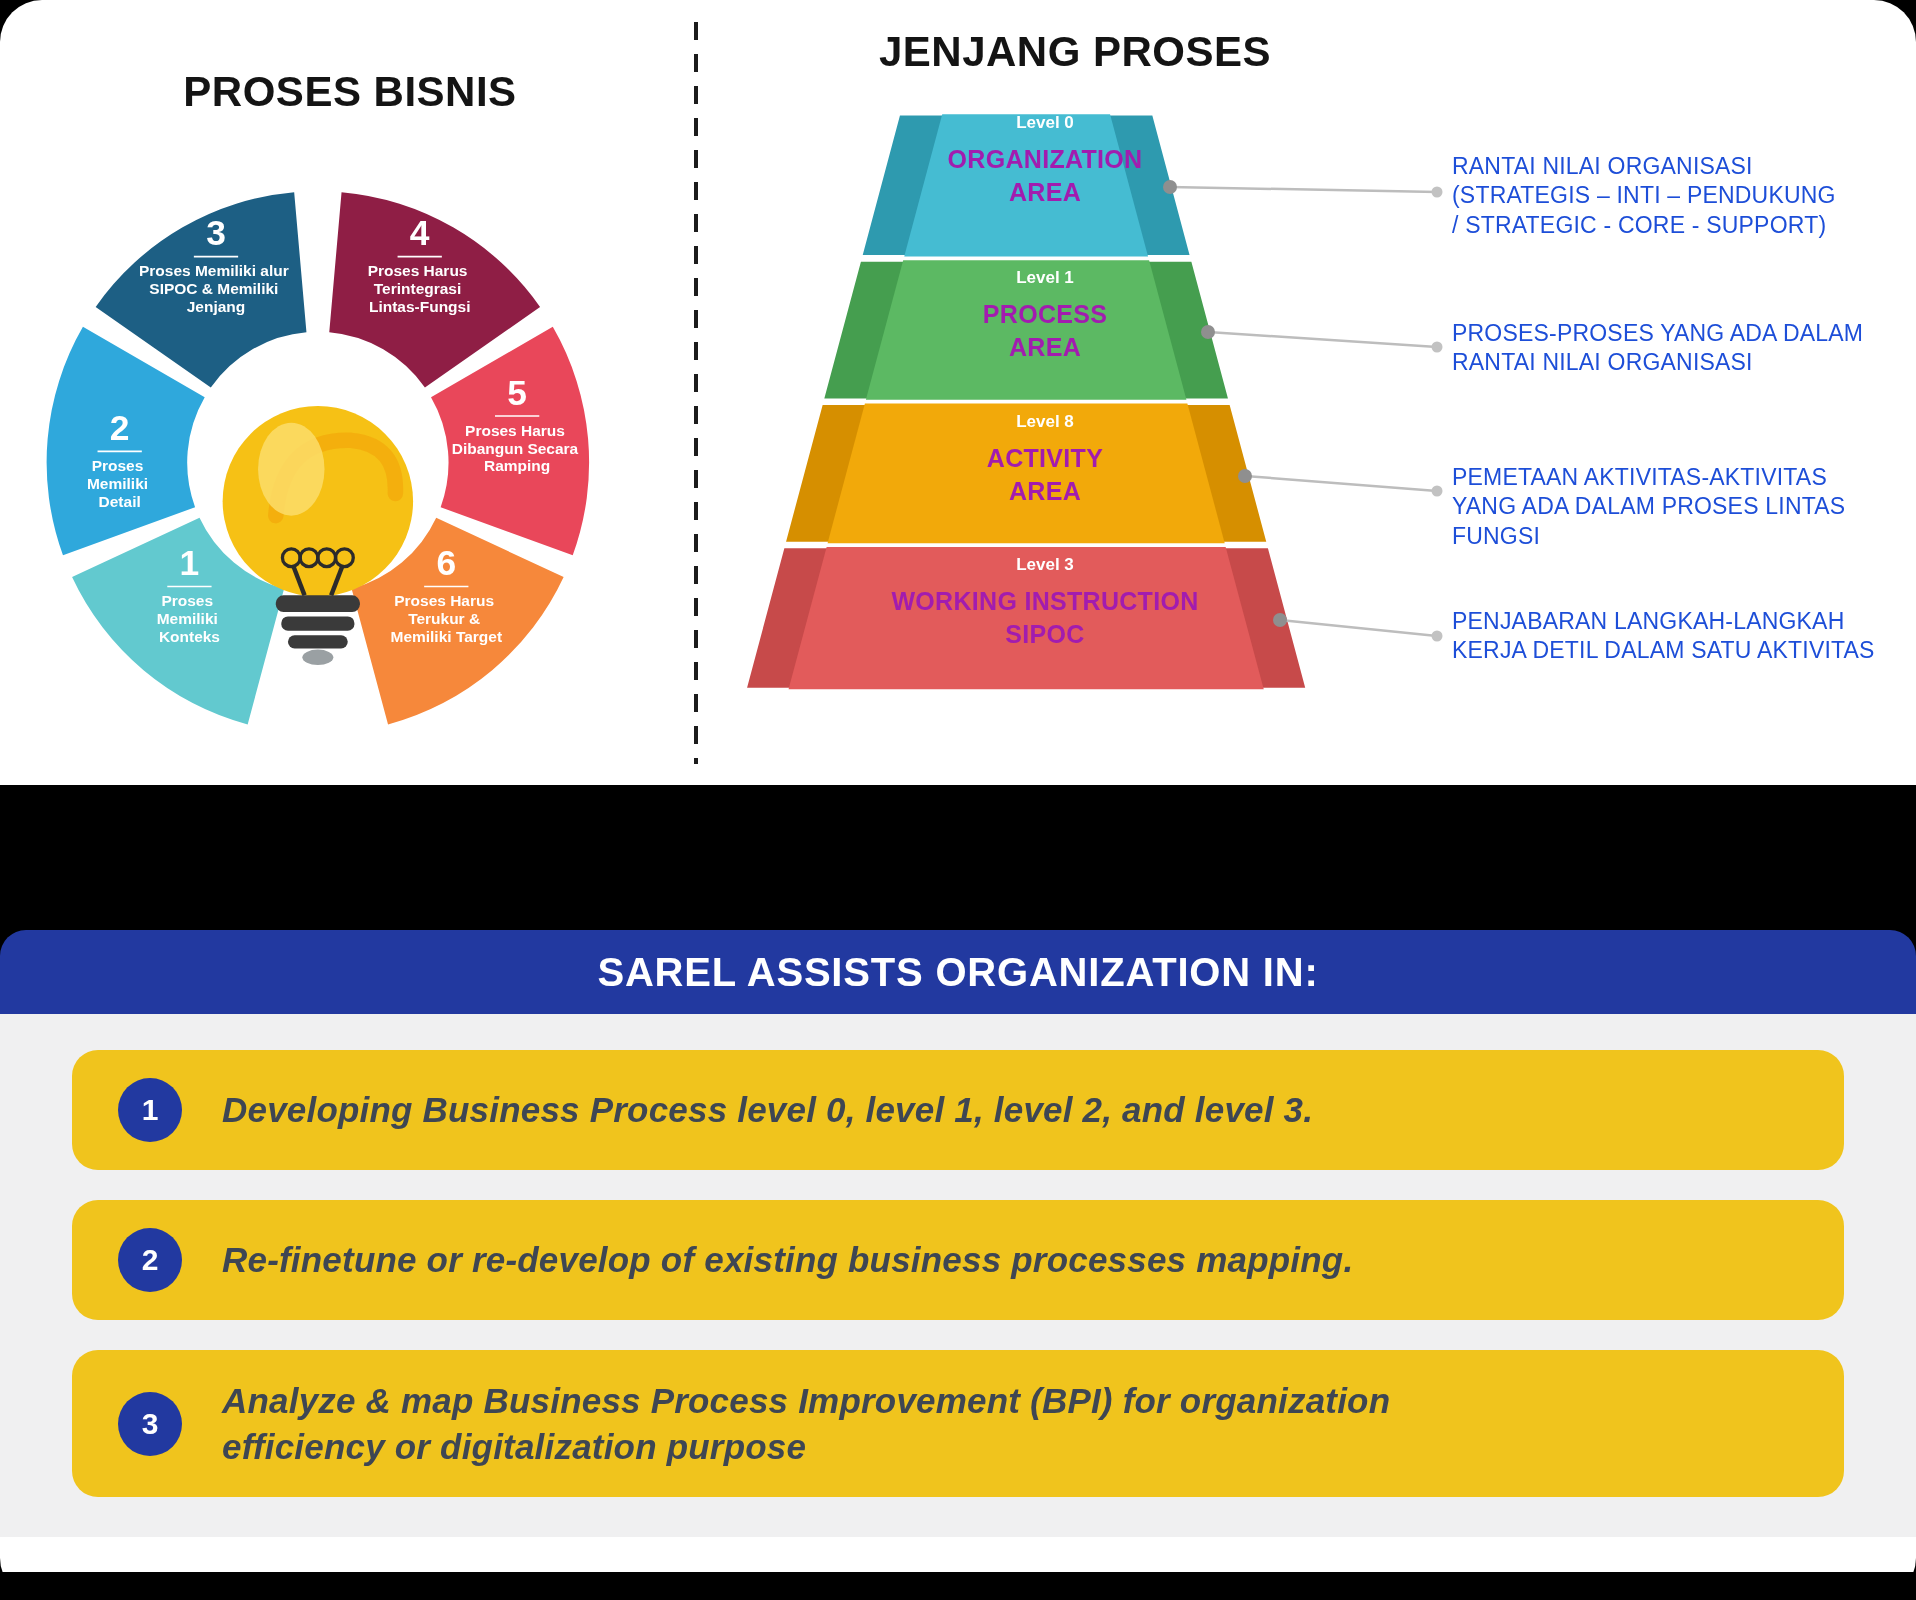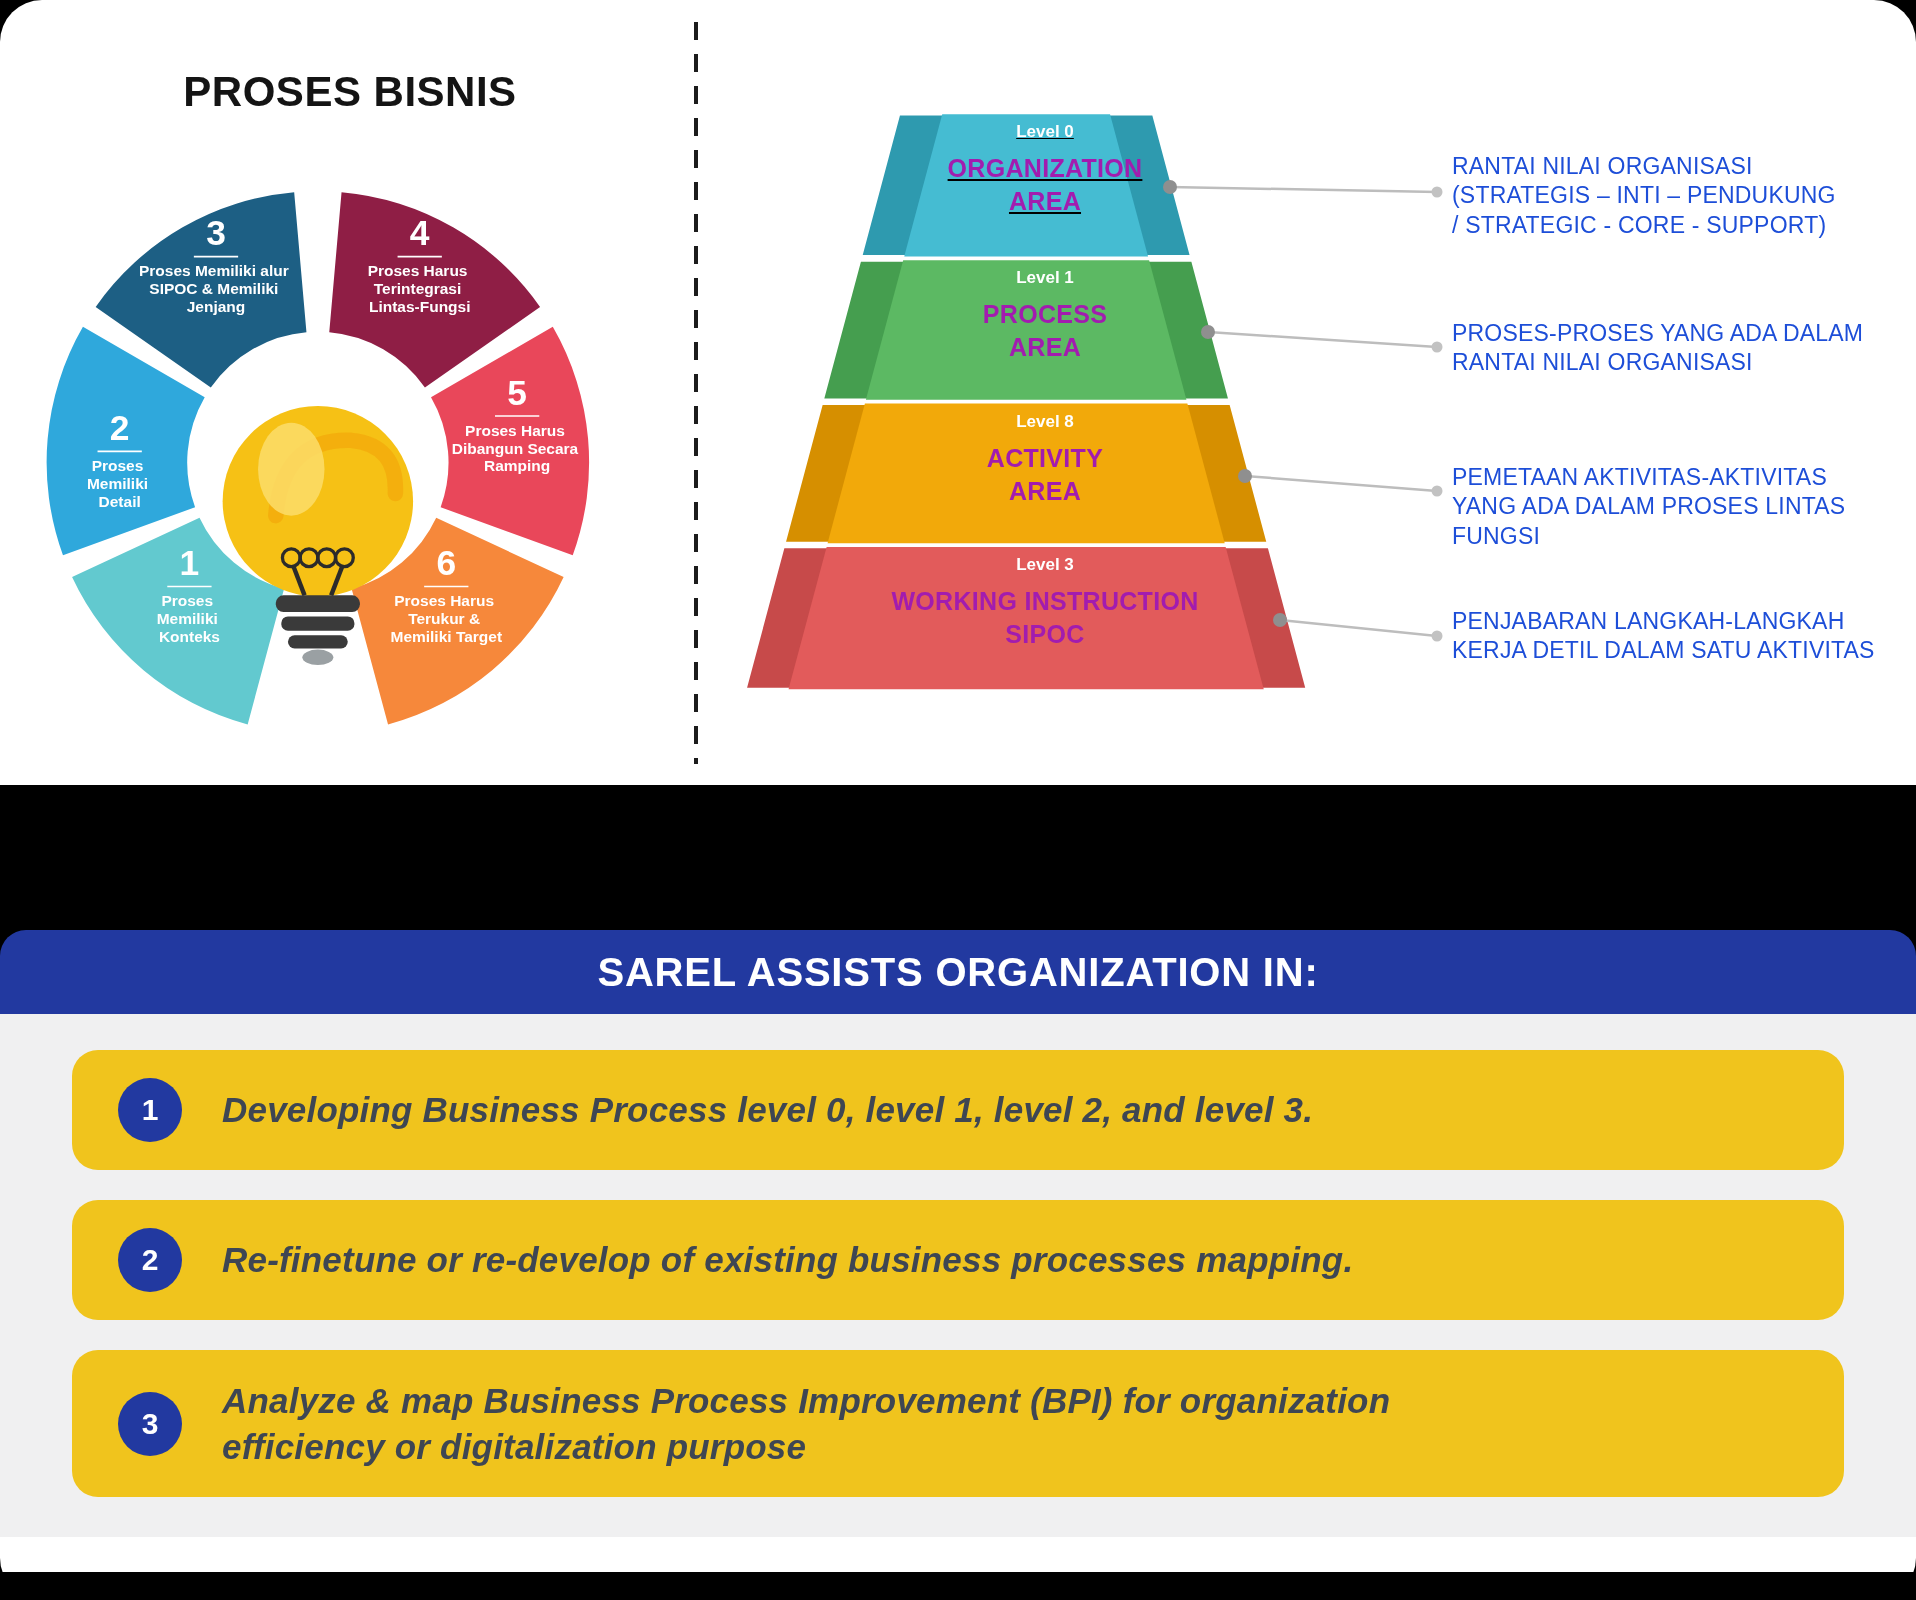--- a/index.html
+++ b/index.html
@@ -22,21 +22,21 @@
     background:repeating-linear-gradient(#1c1c1c 0 18px, transparent 18px 32px);
   }
   .donut-svg { position:absolute; left:30px; top:75px; width:620px; }
   .seg-num { font-size:32px; font-weight:bold; fill:#ffffff; text-anchor:middle; }
   .seg-label { font-size:14px; font-weight:bold; fill:#ffffff; text-anchor:middle; }
   .right-diagram { position:absolute; left:700px; top:0; width:1216px; height:785px; }
   .pyramid-svg { position:absolute; left:15px; top:100px; width:660px; }
   .band-label { position:absolute; left:145px; width:400px; text-align:center; }
   .band-label .lvl { display:block; font-size:17px; font-weight:bold; color:#ffffff; margin-bottom:10px; }
   .band-label .area { font-size:25px; font-weight:800; color:#a21caf; line-height:1.3; white-space:pre-line; letter-spacing:0.3px; }
-  .bl0 { top:122px;text-decoration:underline; } .bl1 { top:268px; } .bl2 { top:412px; } .bl3 { top:555px; }
+  .bl0 { top:113px; } .bl1 { top:268px; } .bl2 { top:412px; } .bl3 { top:555px; }
   .connector-svg { position:absolute; left:0; top:0; width:1216px; height:785px; pointer-events:none; }
   .jp-desc {
     position:absolute; left:752px; width:460px; font-size:23px; font-weight:400;
     color:#1d4ed8; line-height:1.28; white-space:pre-line; letter-spacing:0.2px;
   }
   .d0 { top:152px; } .d1 { top:319px; } .d2 { top:463px; } .d3 { top:607px; }
   
   .black-gap { width:1916px; height:145px; background:#000; }
   
   .blue-header {
@@ -140,20 +140,21 @@
         <path d="M238,444 L248,470" stroke="#2b2b2b" stroke-width="4" fill="none"></path>
         <path d="M282,444 L272,470" stroke="#2b2b2b" stroke-width="4" fill="none"></path>
         <rect x="222" y="470" width="76" height="15" rx="7" fill="#3a3a3a"></rect>
         <rect x="227" y="489" width="66" height="13" rx="6" fill="#3a3a3a"></rect>
         <rect x="233" y="506" width="54" height="12" rx="6" fill="#3a3a3a"></rect>
         <ellipse cx="260" cy="526" rx="14" ry="7" fill="#9aa0a3"></ellipse>
       </g>
     </svg>
 
     <div class="right-diagram">
+      <div class="diagram-title jp-title">JENJANG PROSES</div>
 
       <svg class="pyramid-svg" viewBox="0 0 700 640">
 
         <polygon points="195,15 465,15 505.3,166 154.7,166" stroke="#ffffff" stroke-width="3" fill="#2E9AAF"></polygon>
         <polygon points="241,15 419,15 459.3,166 200.7,166" fill="#45BCD2"></polygon>
 
         <polygon points="153.6,170 506.4,170 546,318 114,318" stroke="#ffffff" stroke-width="3" fill="#459E4F"></polygon>
         <polygon points="199.6,170 460.4,170 500,318 160,318" fill="#5CB963"></polygon>
 
         <polygon points="113,322 547,322 586.6,470 73.4,470" stroke="#ffffff" stroke-width="3" fill="#D68F00"></polygon>

